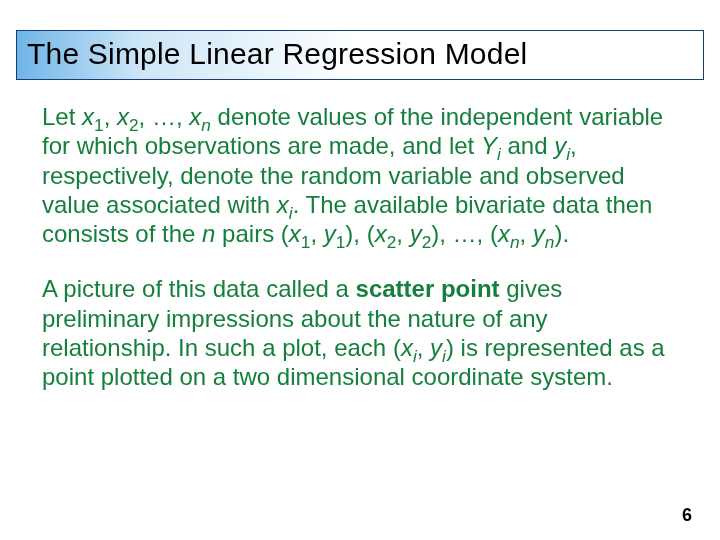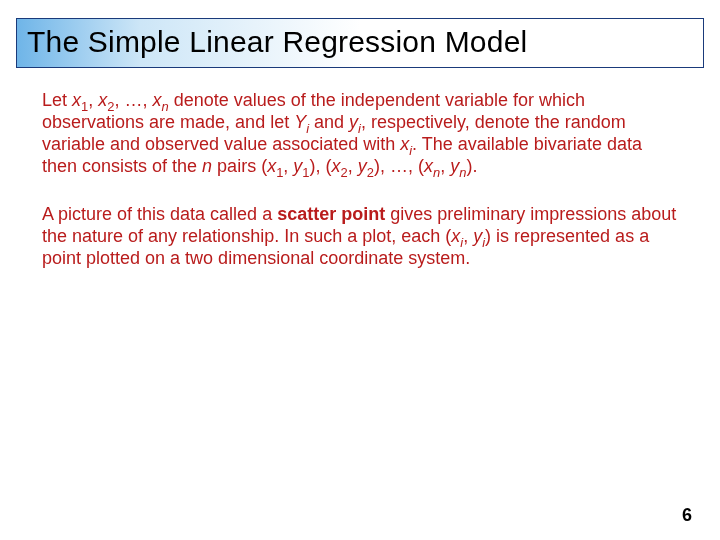--- a/index.html
+++ b/index.html
@@ -5,37 +5,37 @@
   * { margin: 0; padding: 0; box-sizing: border-box; }
   body {
     width: 720px;
     height: 540px;
     background: #fff;
     font-family: Arial, Helvetica, sans-serif;
     position: relative;
     overflow: hidden;
   }
   .title-box {
-    margin: 18px 16px 0 16px;
+    margin: 30px 16px 0 16px;
     border: 1.5px solid #1a3a7a;
     background: linear-gradient(to right, #6fb5e8 0%, #cde6f7 18%, #ffffff 50%, #ffffff 100%);
     padding: 6px 10px 8px 10px;
   }
   .title-text {
     font-size: 30px;
     color: #000;
     font-weight: 400;
     letter-spacing: 0.2px;
   }
   .body {
     padding: 22px 42px 0 42px;
   }
   .para {
-    font-size: 18px;
-    color: #b91c1c;
+    font-size: 24px;
+    color: #15803d;
     line-height: 1.22;
     margin-bottom: 26px;
   }
   .para i { font-style: italic; }
   .para b { font-weight: bold; }
   sub { font-size: 0.72em; vertical-align: sub; line-height: 0; }
   .pagenum {
     position: absolute;
     right: 28px;
     bottom: 14px;

